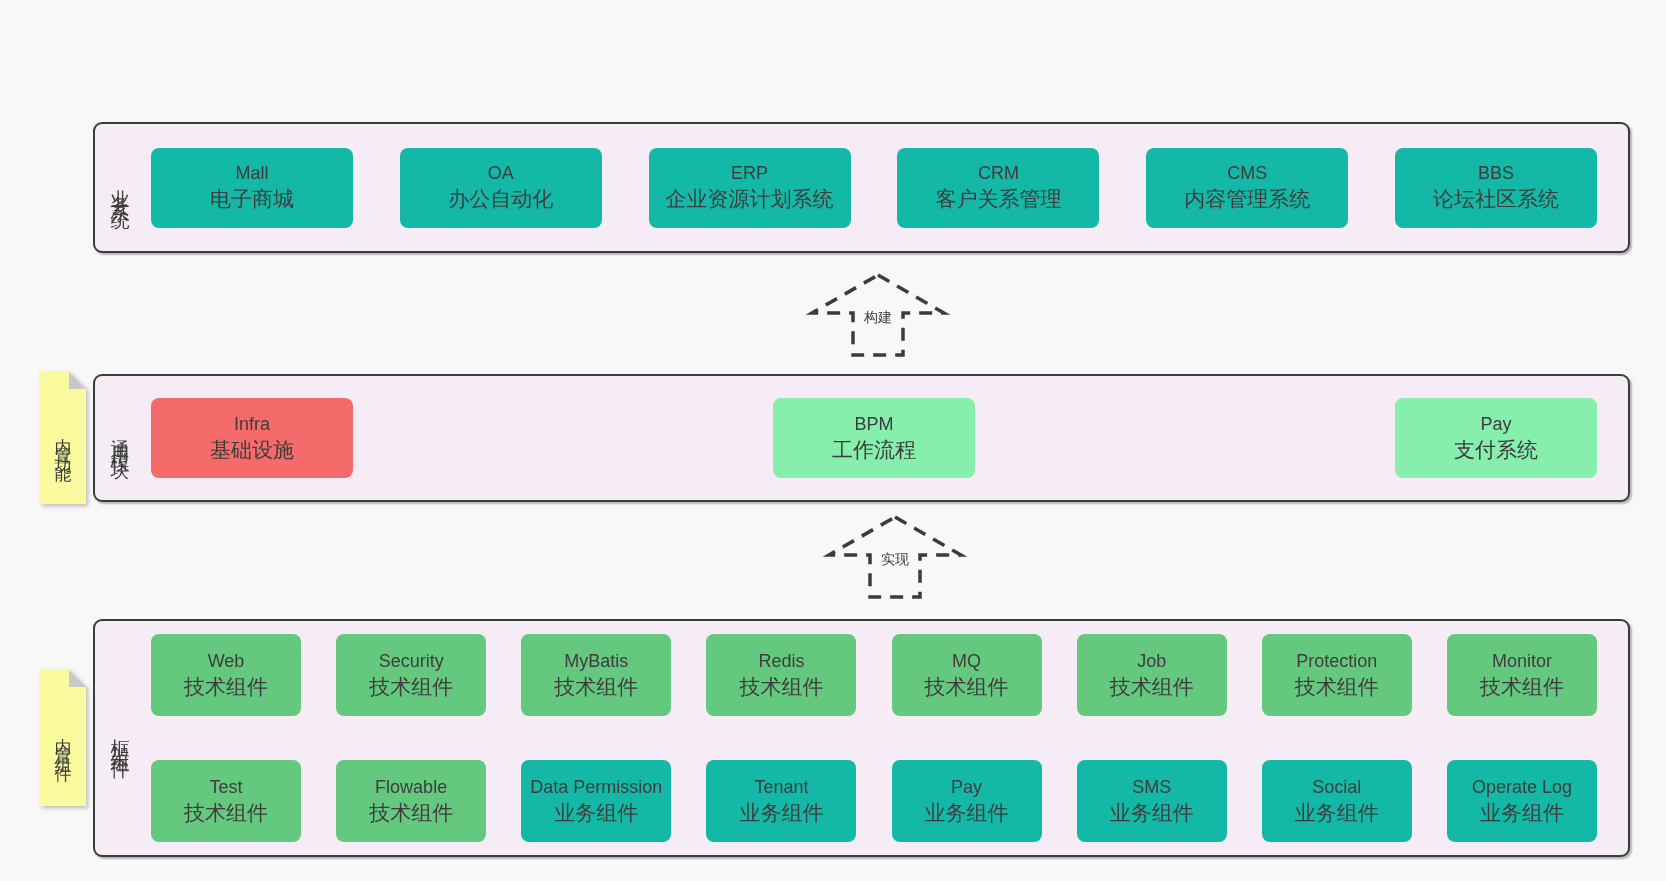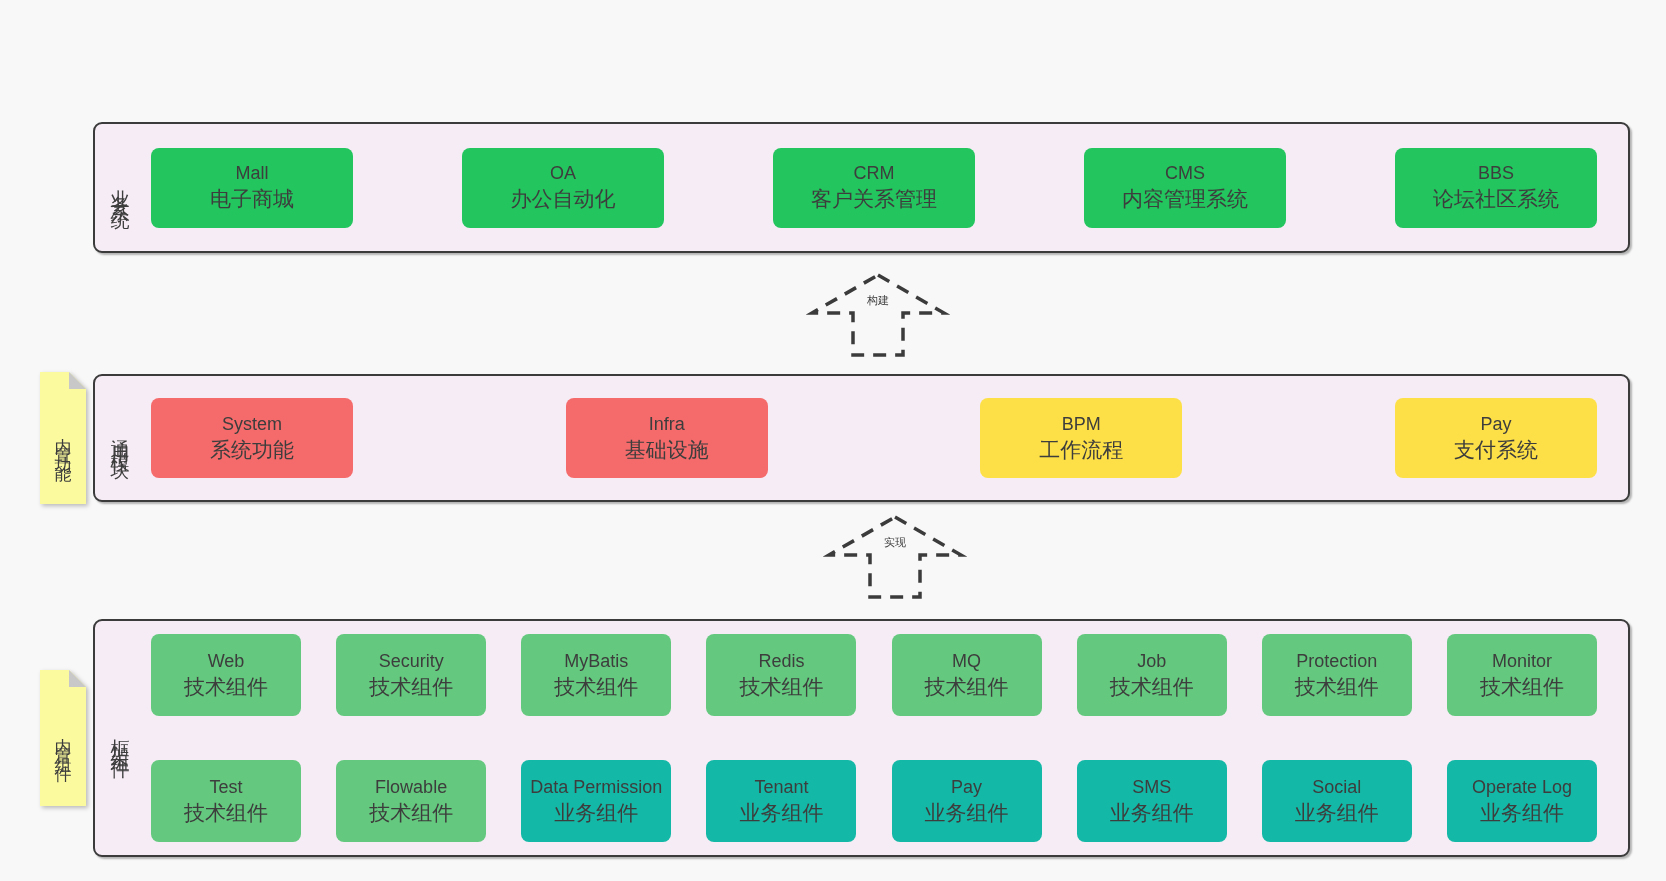--- a/index.html
+++ b/index.html
@@ -42,23 +42,23 @@
   .box {
     border-radius:8px;
     display:flex; flex-direction:column; justify-content:center; align-items:center;
     text-align:center;
     line-height:1.35;
   }
   .band1 .box, .band2 .box { width:202px; height:80px; }
   .band3 .box { width:150px; height:82px; }
   .box-title { font-size:18px; }
   .box-subtitle { font-size:21px; }
-  .blue       { background:#22c55e; }
+  .blue       { background:#14b8a6; }
   .red        { background:#f56b6b; }
-  .pink       { background:#fde047; }
+  .pink       { background:#86efac; }
   .green      { background:#64c97e; }
   .lightgreen { background:#14b8a6; }
 
   
   .note {
     position:absolute; left:40px; width:46px;
     filter:drop-shadow(2px 2px 2px rgba(0,0,0,0.25));
   }
   .note1 { top:372px; }
   .note2 { top:670px; }
@@ -84,38 +84,42 @@
   
   .arrow { position:absolute; width:144px; height:86px; }
   .arrow1 { left:806px; top:272px; }
   .arrow2 { left:823px; top:514px; }
   .arrow svg { width:144px; height:86px; display:block; }
   .arrow polygon {
     fill:none; stroke:#3b3b3b; stroke-width:3.5;
     stroke-dasharray:13 9;
   }
   .arrow-label {
-    position:absolute; left:50%; top:20px; transform:translateX(-50%);
+    position:absolute; left:50%; top:36px; transform:translateX(-50%);
     background:#f8f8f8; padding:1px 3px;
-    font-size:11px; white-space:nowrap;
+    font-size:14px; white-space:nowrap;
   }
 </style>
 </head>
 <body>
 
 <section class="band band1">
   <div class="band-label">业务系统</div>
   <div class="band-content">
     <div class="box blue">
       <div class="box-title">Mall</div>
       <div class="box-subtitle">电子商城</div>
     </div>
     <div class="box blue">
       <div class="box-title">OA</div>
       <div class="box-subtitle">办公自动化</div>
+    </div>
+    <div class="box blue">
+      <div class="box-title">ERP</div>
+      <div class="box-subtitle">企业资源计划系统</div>
     </div>
     <div class="box blue">
       <div class="box-title">CRM</div>
       <div class="box-subtitle">客户关系管理</div>
     </div>
     <div class="box blue">
       <div class="box-title">CMS</div>
       <div class="box-subtitle">内容管理系统</div>
     </div>
     <div class="box blue">
@@ -136,24 +140,20 @@
   <div class="note-body">
     <span class="note-text">内置功能</span>
   </div>
   <div class="note-fold"></div>
 </div>
 
 <section class="band band2">
   <div class="band-label">通用模块</div>
   <div class="band-content">
     <div class="box red">
-      <div class="box-title">System</div>
-      <div class="box-subtitle">系统功能</div>
-    </div>
-    <div class="box red">
       <div class="box-title">Infra</div>
       <div class="box-subtitle">基础设施</div>
     </div>
     <div class="box pink">
       <div class="box-title">BPM</div>
       <div class="box-subtitle">工作流程</div>
     </div>
     <div class="box pink">
       <div class="box-title">Pay</div>
       <div class="box-subtitle">支付系统</div>

